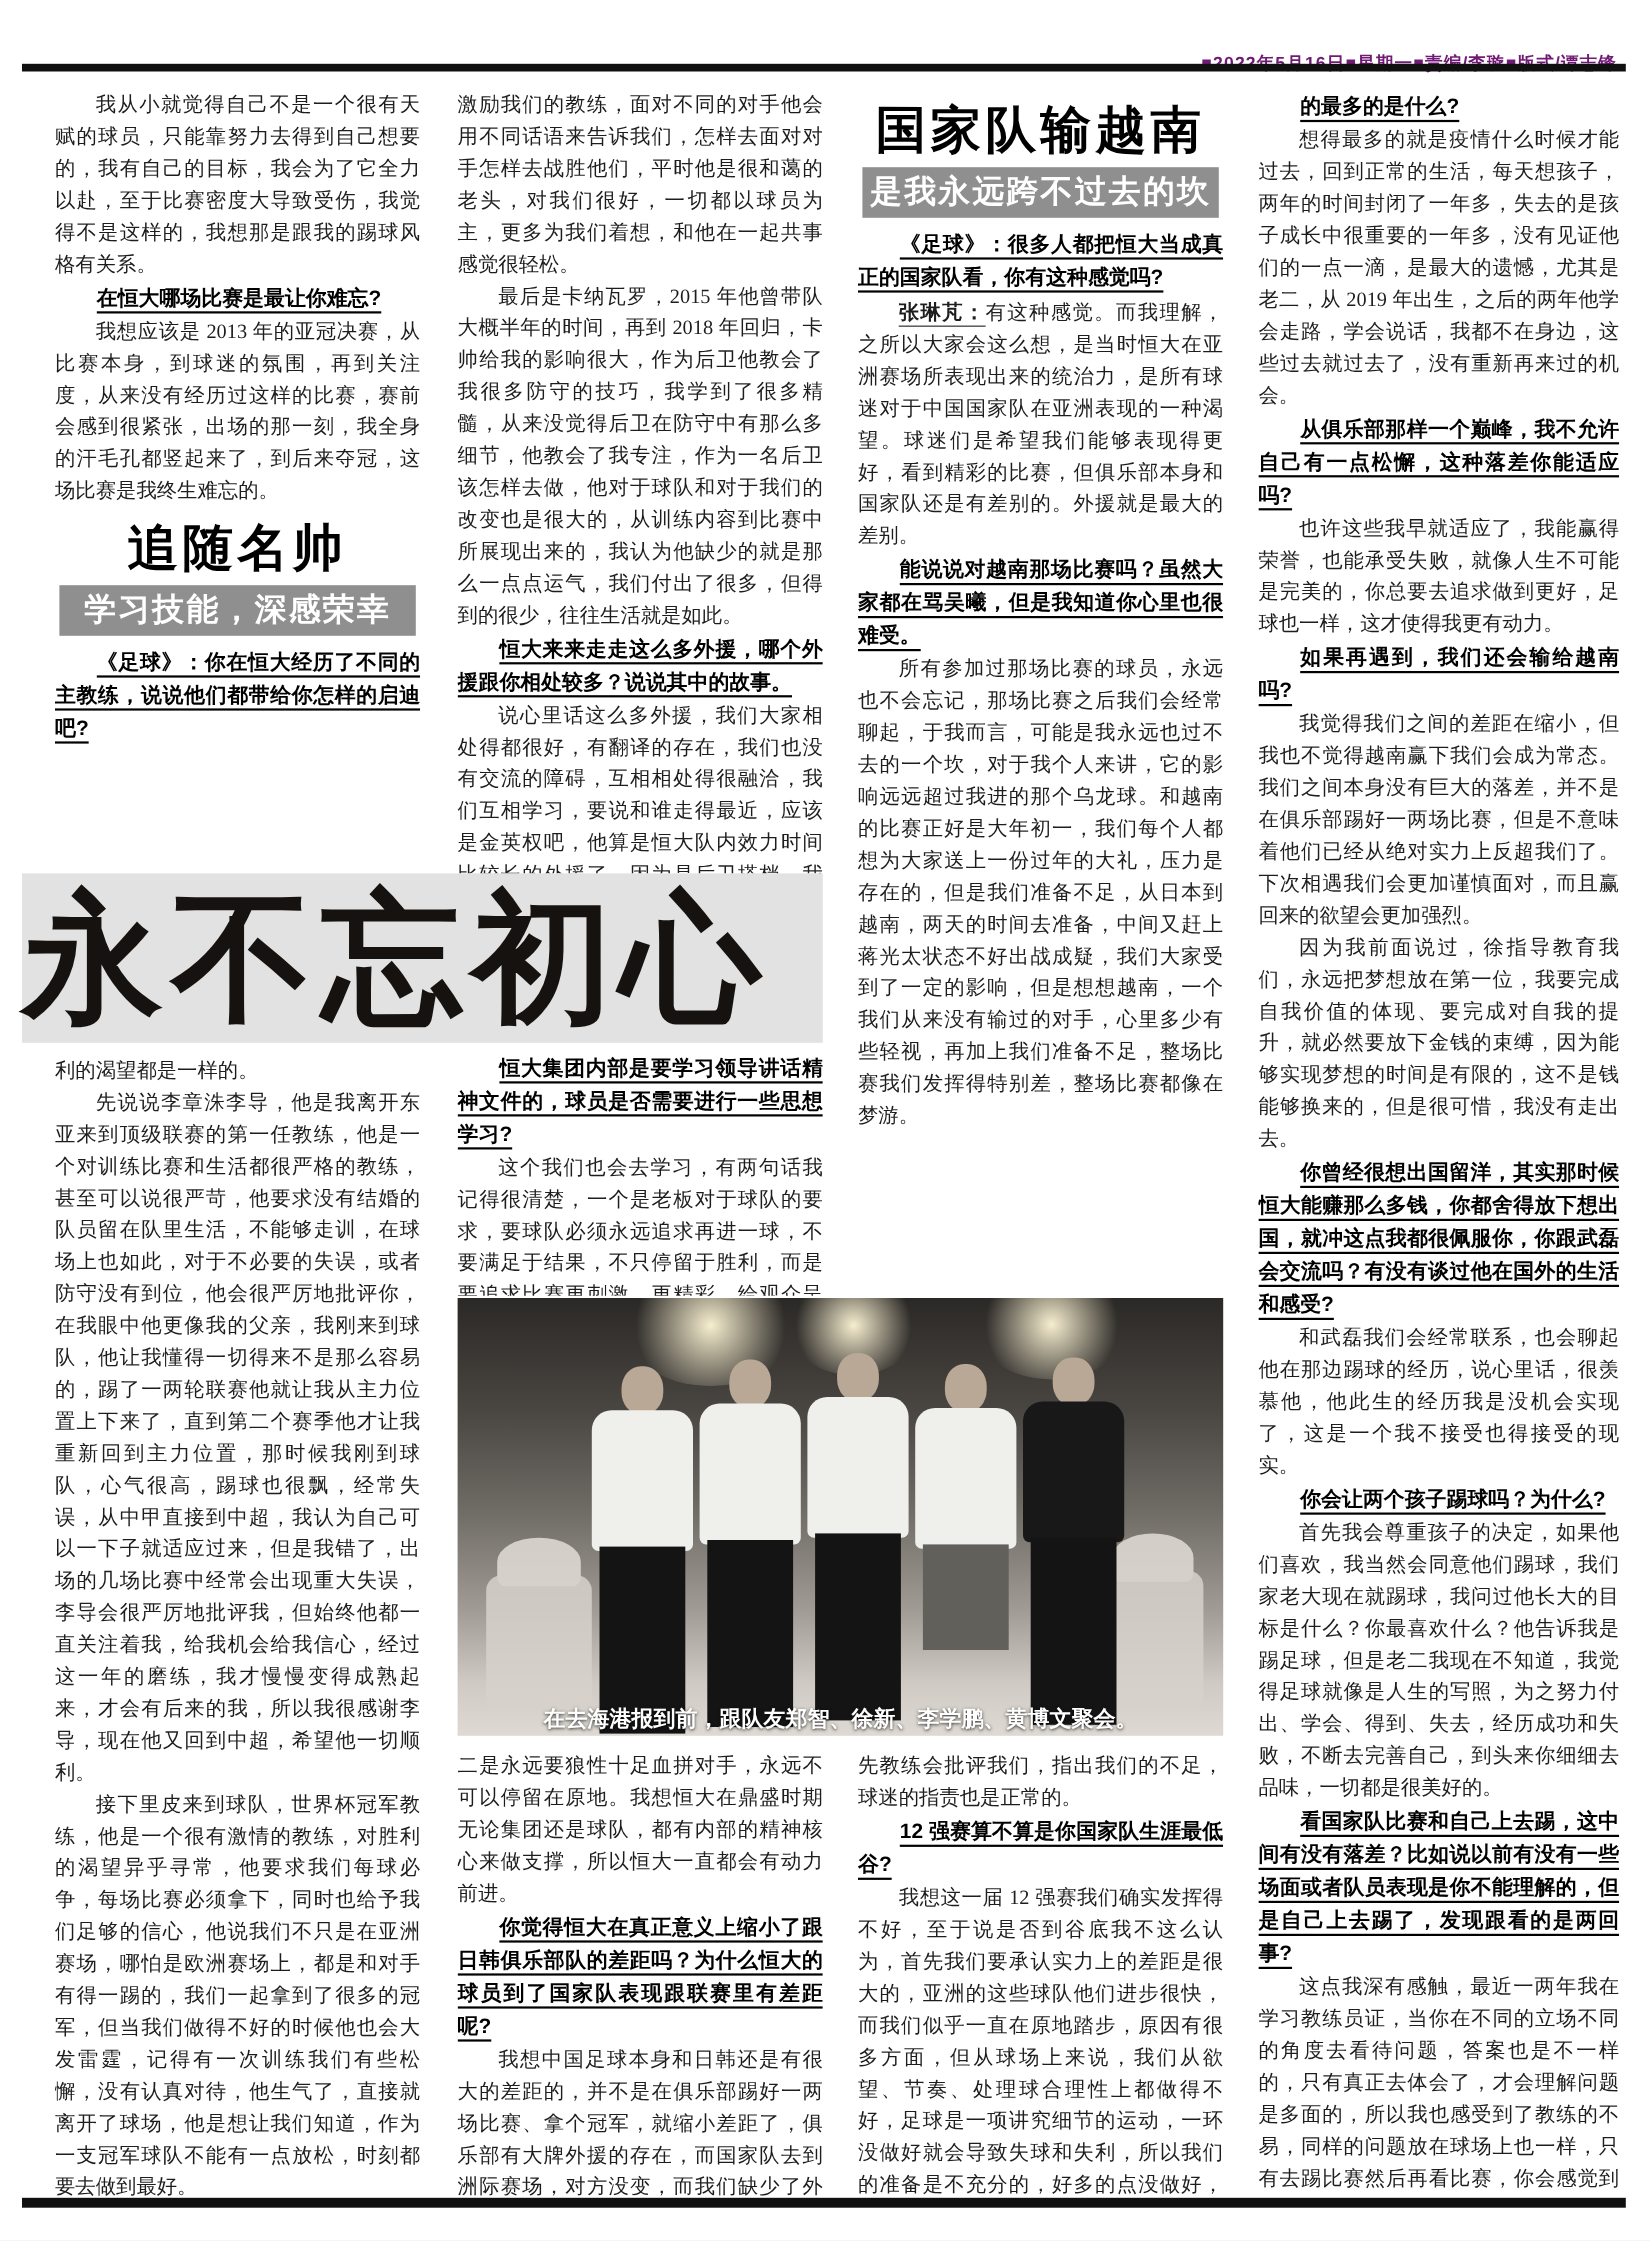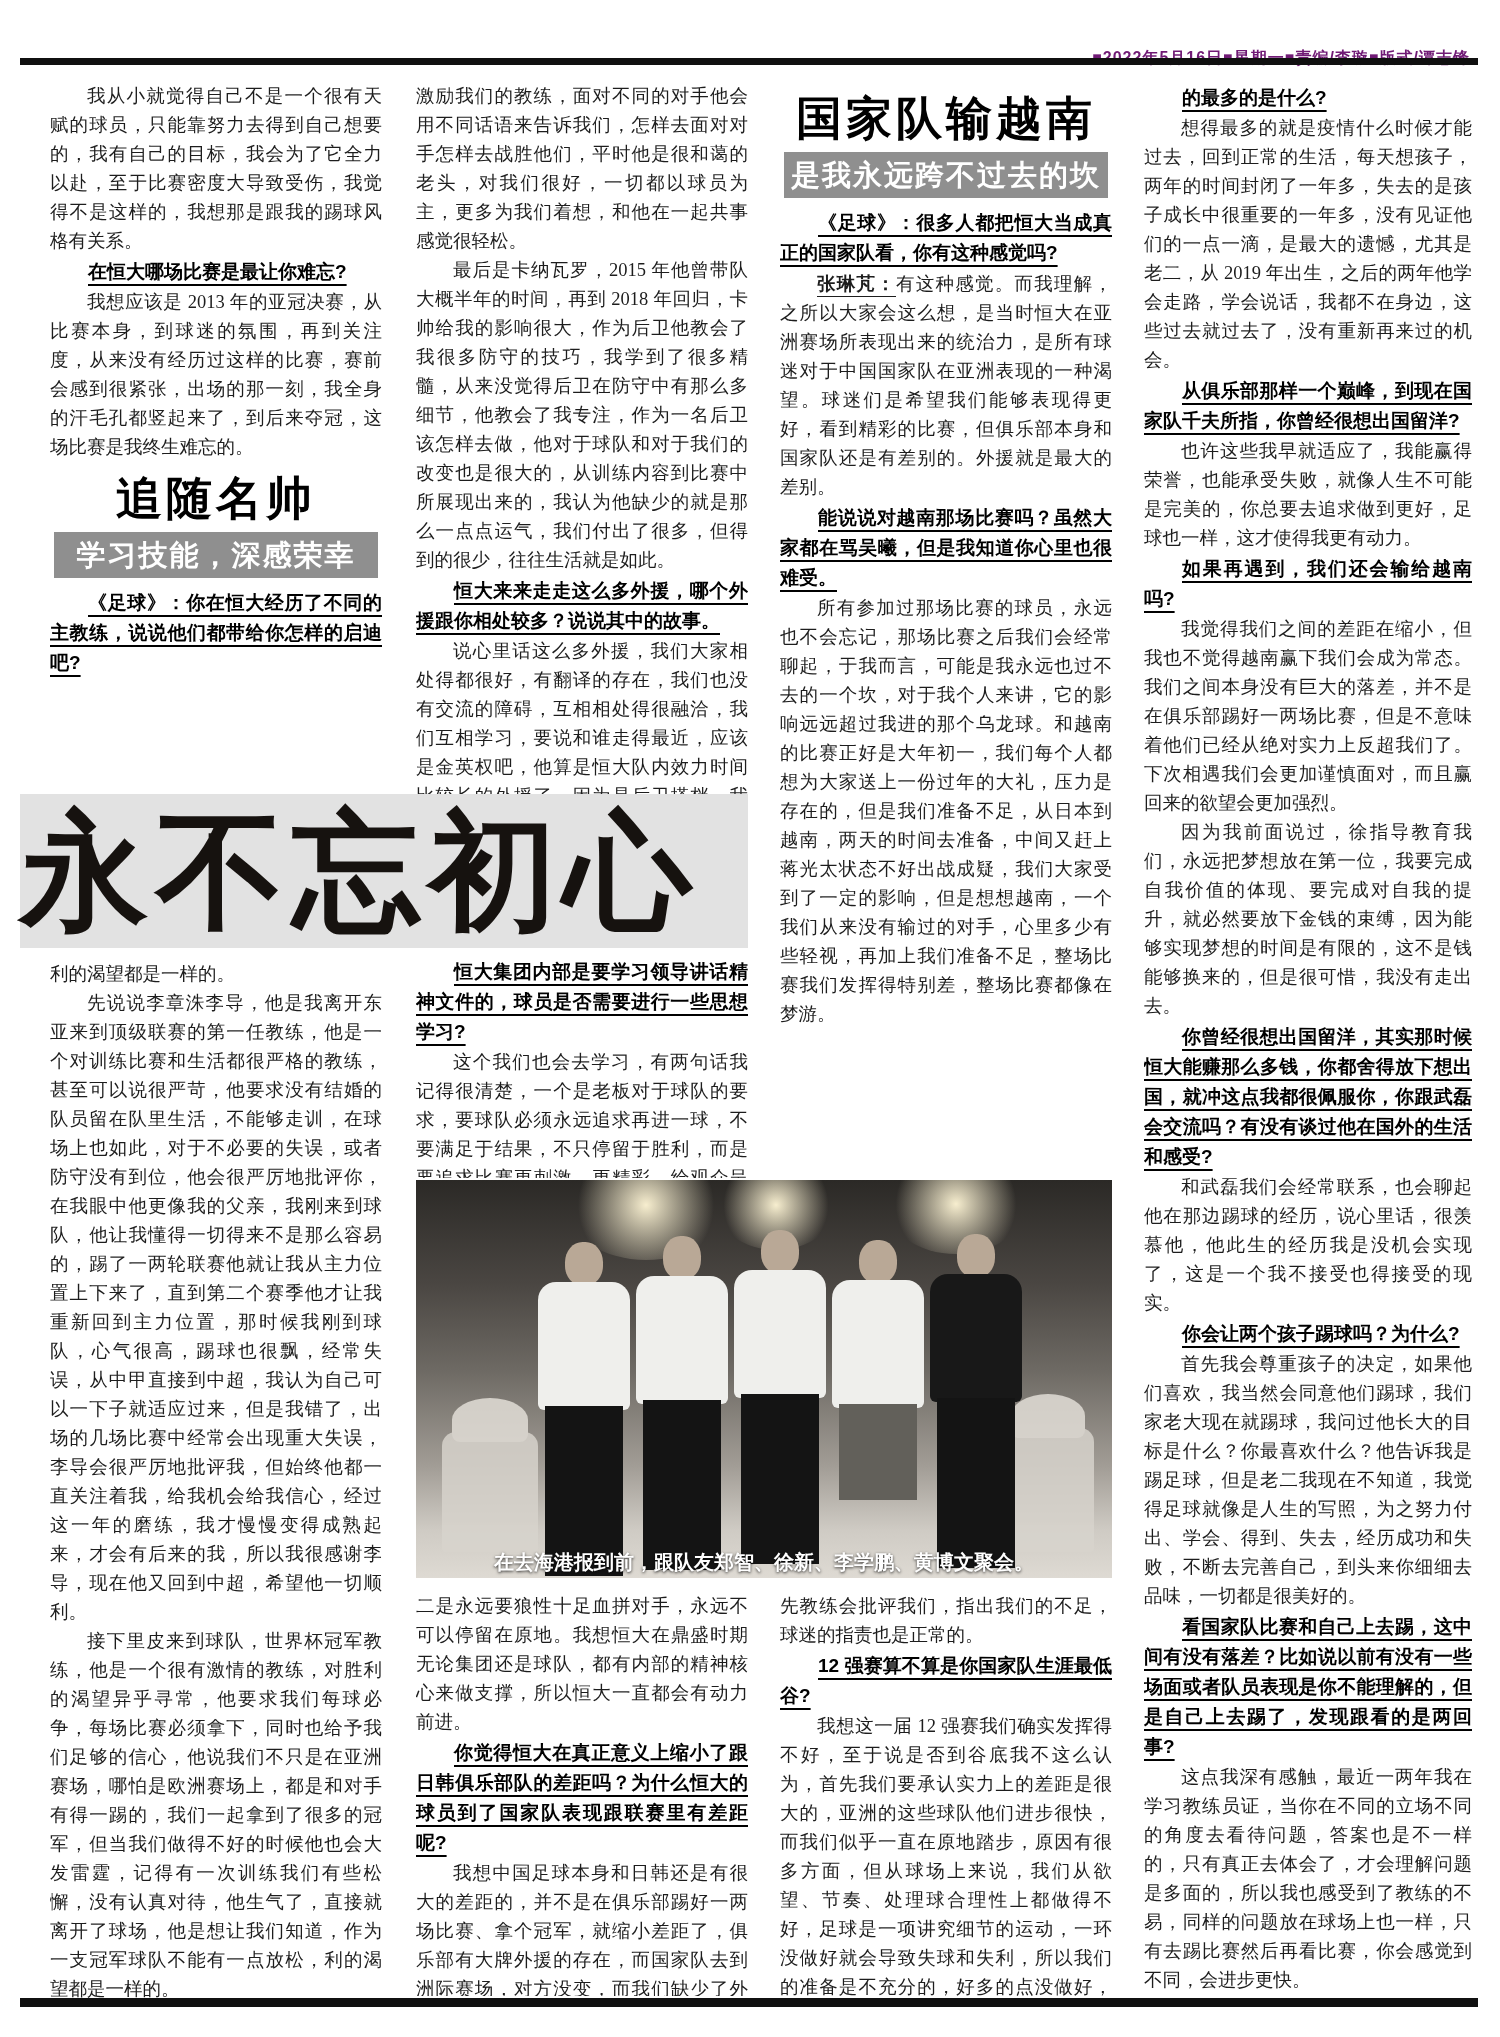--- a/index.html
+++ b/index.html
@@ -82,41 +82,41 @@
       <div class="blk h2">国家队输越南</div>
       <div class="blk bar">是我永远跨不过去的坎</div>
       <div class="blk q">《足球》：很多人都把恒大当成真正的国家队看，你有这种感觉吗?</div>
       <div class="blk para"><span class="lead">张琳芃：</span>有这种感觉。而我理解，之所以大家会这么想，是当时恒大在亚洲赛场所表现出来的统治力，是所有球迷对于中国国家队在亚洲表现的一种渴望。球迷们是希望我们能够表现得更好，看到精彩的比赛，但俱乐部本身和国家队还是有差别的。外援就是最大的差别。</div>
       <div class="blk q">能说说对越南那场比赛吗？虽然大家都在骂吴曦，但是我知道你心里也很难受。</div>
       <div class="blk para">所有参加过那场比赛的球员，永远也不会忘记，那场比赛之后我们会经常聊起，于我而言，可能是我永远也过不去的一个坎，对于我个人来讲，它的影响远远超过我进的那个乌龙球。和越南的比赛正好是大年初一，我们每个人都想为大家送上一份过年的大礼，压力是存在的，但是我们准备不足，从日本到越南，两天的时间去准备，中间又赶上蒋光太状态不好出战成疑，我们大家受到了一定的影响，但是想想越南，一个我们从来没有输过的对手，心里多少有些轻视，再加上我们准备不足，整场比赛我们发挥得特别差，整场比赛都像在梦游。</div>
     </div>
   <div id="col4-full" class="colbox">
       <div class="blk q">的最多的是什么?</div>
       <div class="blk para">想得最多的就是疫情什么时候才能过去，回到正常的生活，每天想孩子，两年的时间封闭了一年多，失去的是孩子成长中很重要的一年多，没有见证他们的一点一滴，是最大的遗憾，尤其是老二，从 2019 年出生，之后的两年他学会走路，学会说话，我都不在身边，这些过去就过去了，没有重新再来过的机会。</div>
-      <div class="blk q">从俱乐部那样一个巅峰，到现在国家队千夫所指，你曾经很想出国留洋?</div>
+      <div class="blk q">从俱乐部那样一个巅峰，我不允许自己有一点松懈，这种落差你能适应吗?</div>
       <div class="blk para">也许这些我早就适应了，我能赢得荣誉，也能承受失败，就像人生不可能是完美的，你总要去追求做到更好，足球也一样，这才使得我更有动力。</div>
       <div class="blk q">如果再遇到，我们还会输给越南吗?</div>
       <div class="blk para">我觉得我们之间的差距在缩小，但我也不觉得越南赢下我们会成为常态。我们之间本身没有巨大的落差，并不是在俱乐部踢好一两场比赛，但是不意味着他们已经从绝对实力上反超我们了。下次相遇我们会更加谨慎面对，而且赢回来的欲望会更加强烈。</div>
       <div class="blk para">因为我前面说过，徐指导教育我们，永远把梦想放在第一位，我要完成自我价值的体现、要完成对自我的提升，就必然要放下金钱的束缚，因为能够实现梦想的时间是有限的，这不是钱能够换来的，但是很可惜，我没有走出去。</div>
       <div class="blk q">你曾经很想出国留洋，其实那时候恒大能赚那么多钱，你都舍得放下想出国，就冲这点我都很佩服你，你跟武磊会交流吗？有没有谈过他在国外的生活和感受?</div>
       <div class="blk para">和武磊我们会经常联系，也会聊起他在那边踢球的经历，说心里话，很羡慕他，他此生的经历我是没机会实现了，这是一个我不接受也得接受的现实。</div>
       <div class="blk q">你会让两个孩子踢球吗？为什么?</div>
       <div class="blk para">首先我会尊重孩子的决定，如果他们喜欢，我当然会同意他们踢球，我们家老大现在就踢球，我问过他长大的目标是什么？你最喜欢什么？他告诉我是踢足球，但是老二我现在不知道，我觉得足球就像是人生的写照，为之努力付出、学会、得到、失去，经历成功和失败，不断去完善自己，到头来你细细去品味，一切都是很美好的。</div>
       <div class="blk q">看国家队比赛和自己上去踢，这中间有没有落差？比如说以前有没有一些场面或者队员表现是你不能理解的，但是自己上去踢了，发现跟看的是两回事?</div>
       <div class="blk para">这点我深有感触，最近一两年我在学习教练员证，当你在不同的立场不同的角度去看待问题，答案也是不一样的，只有真正去体会了，才会理解问题是多面的，所以我也感受到了教练的不易，同样的问题放在球场上也一样，只有去踢比赛然后再看比赛，你会感觉到不同，会进步更快。</div>
     </div>
 
   <div id="headline-band">
     <span class="big">永不忘初心</span>
   </div>
 
   <div id="col1-bot" class="colbox">
       <div class="blk cont">利的渴望都是一样的。</div>
       <div class="blk para">先说说李章洙李导，他是我离开东亚来到顶级联赛的第一任教练，他是一个对训练比赛和生活都很严格的教练，甚至可以说很严苛，他要求没有结婚的队员留在队里生活，不能够走训，在球场上也如此，对于不必要的失误，或者防守没有到位，他会很严厉地批评你，在我眼中他更像我的父亲，我刚来到球队，他让我懂得一切得来不是那么容易的，踢了一两轮联赛他就让我从主力位置上下来了，直到第二个赛季他才让我重新回到主力位置，那时候我刚到球队，心气很高，踢球也很飘，经常失误，从中甲直接到中超，我认为自己可以一下子就适应过来，但是我错了，出场的几场比赛中经常会出现重大失误，李导会很严厉地批评我，但始终他都一直关注着我，给我机会给我信心，经过这一年的磨练，我才慢慢变得成熟起来，才会有后来的我，所以我很感谢李导，现在他又回到中超，希望他一切顺利。</div>
-      <div class="blk para">接下里皮来到球队，世界杯冠军教练，他是一个很有激情的教练，对胜利的渴望异乎寻常，他要求我们每球必争，每场比赛必须拿下，同时也给予我们足够的信心，他说我们不只是在亚洲赛场，哪怕是欧洲赛场上，都是和对手有得一踢的，我们一起拿到了很多的冠军，但当我们做得不好的时候他也会大发雷霆，记得有一次训练我们有些松懈，没有认真对待，他生气了，直接就离开了球场，他是想让我们知道，作为一支冠军球队不能有一点放松，利的渴望都是一样的。</div>
+      <div class="blk para">接下里皮来到球队，世界杯冠军教练，他是一个很有激情的教练，对胜利的渴望异乎寻常，他要求我们每球必争，每场比赛必须拿下，同时也给予我们足够的信心，他说我们不只是在亚洲赛场，哪怕是欧洲赛场上，都是和对手有得一踢的，我们一起拿到了很多的冠军，但当我们做得不好的时候他也会大发雷霆，记得有一次训练我们有些松懈，没有认真对待，他生气了，直接就离开了球场，他是想让我们知道，作为一支冠军球队不能有一点放松，时刻都要去做到最好。</div>
     </div>
   <div id="col2-mid" class="colbox">
       <div class="blk q">恒大集团内部是要学习领导讲话精神文件的，球员是否需要进行一些思想学习?</div>
       <div class="blk para">这个我们也会去学习，有两句话我记得很清楚，一个是老板对于球队的要求，要球队必须永远追求再进一球，不要满足于结果，不只停留于胜利，而是要追求比赛更刺激、更精彩，给观众呈现最好的场面；第</div>
     </div>
 
   <div id="photo">
     <div class="lightblob" style="left:150px;top:-30px;width:160px;height:110px;"></div>
     <div class="lightblob" style="left:300px;top:-20px;width:120px;height:90px;"></div>
     <div class="lightblob" style="left:470px;top:-26px;width:140px;height:100px;"></div>

